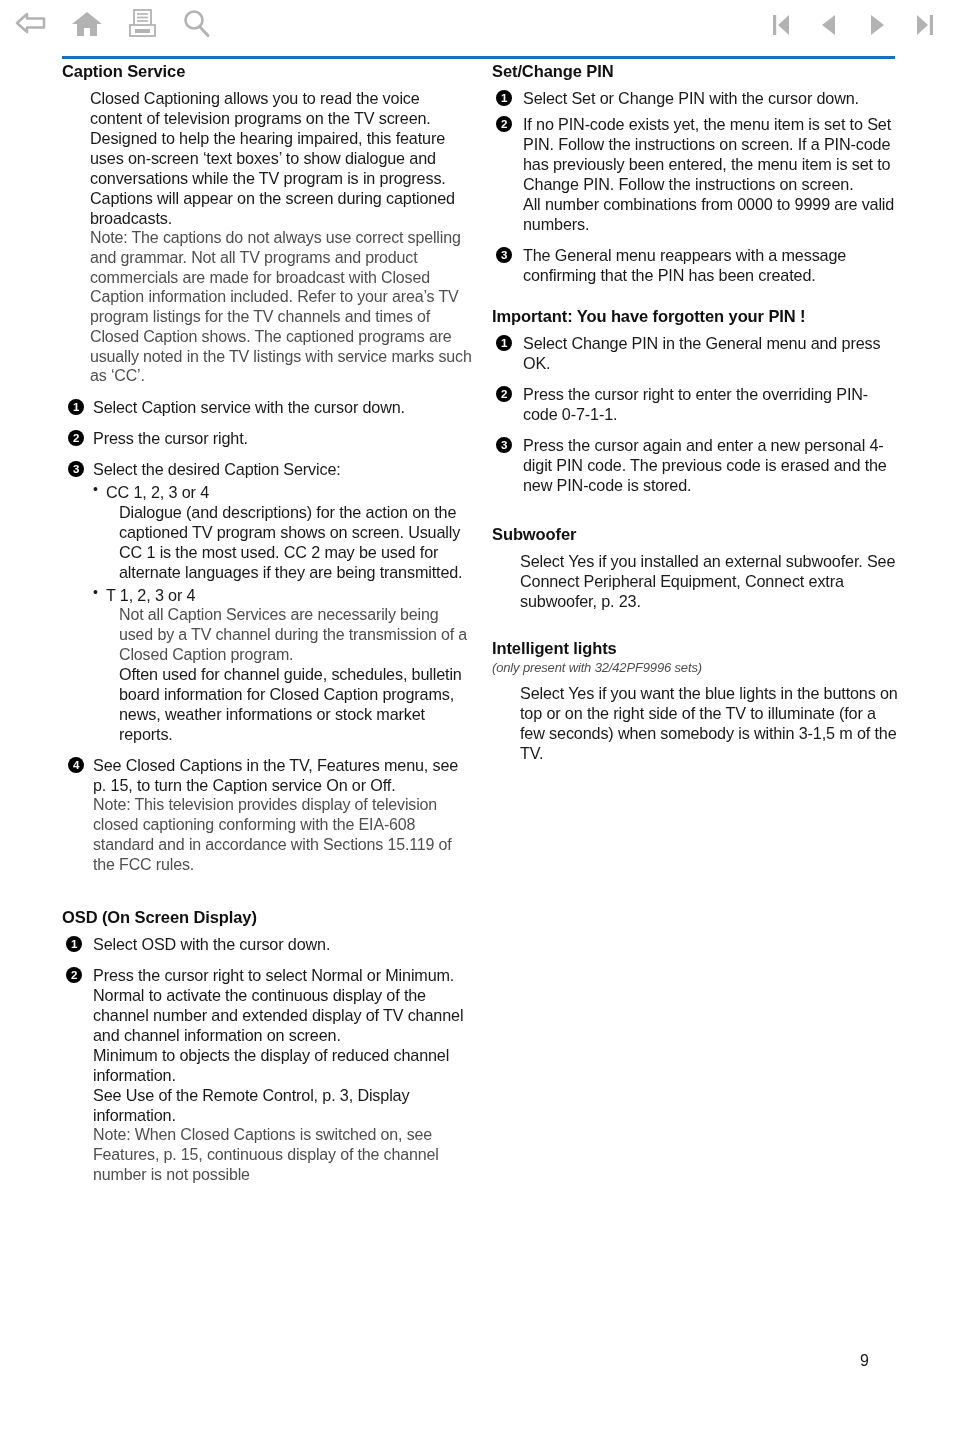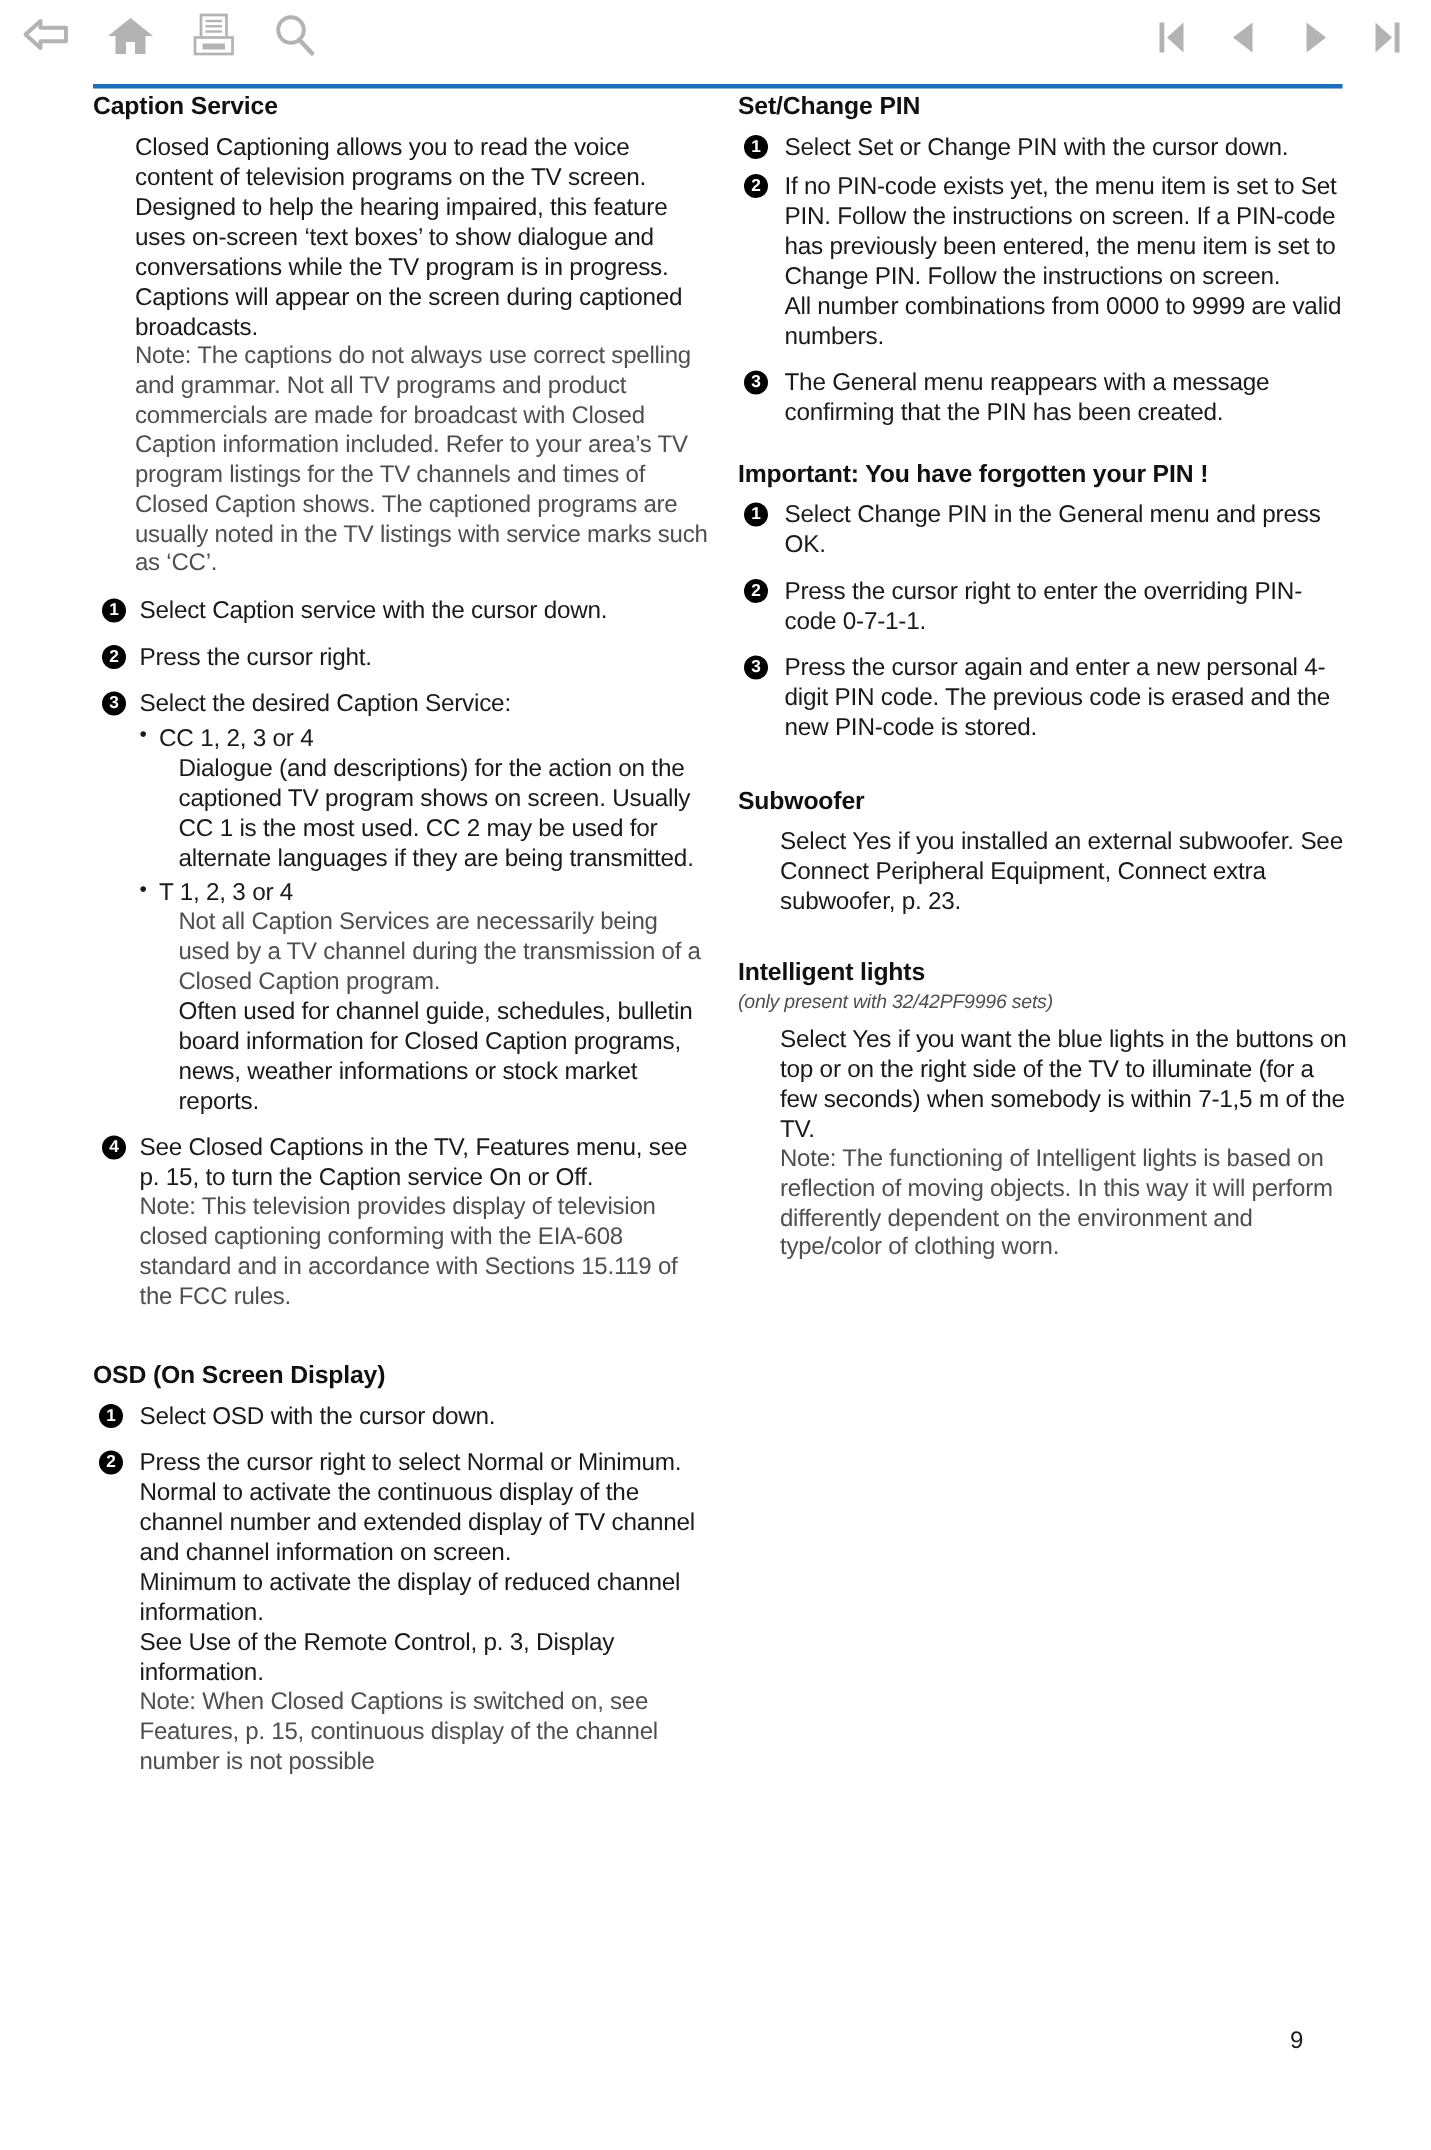--- a/index.html
+++ b/index.html
@@ -270,21 +270,21 @@
 
     <div class="step tight">
       <span class="num">1</span>
       <span>Select </span><b>OSD</b><span> with the cursor down.</span>
     </div>
 
     <div class="step">
       <span class="num">2</span>
       <span>Press the cursor right to select </span><b>Normal</b><span> or </span><b>Minimum</b><span>.</span>
       <div><b>Normal</b><span> to activate the continuous display of the channel number and extended display of TV channel and channel information on screen.</span></div>
-      <div><b>Minimum</b><span> to activate the display of reduced channel information.</span></div>
+      <div><b>Minimum</b><span> to objects the display of reduced channel information.</span></div>
       <div>See Use of the Remote Control, p. 3, Display information.</div>
       <div class="note">Note: When Closed Captions is switched on, see Features, p. 15, continuous display of the channel number is not possible</div>
     </div>
 
   </div>
 
   <div class="col" id="col-right">
 
     <h2 class="sec-head">Set/Change PIN</h2>
 
@@ -322,21 +322,20 @@
     </div>
 
     <h2 class="sec-head spaced" style="margin-top:30px;">Subwoofer</h2>
 
     <p class="indent"><span>Select </span><b>Yes</b><span> if you installed an external subwoofer. See Connect Peripheral Equipment, Connect extra subwoofer, p. 23.</span></p>
 
     <h2 class="sec-head spaced" style="margin-top:28px; margin-bottom:2px;">Intelligent lights</h2>
 
     <p class="subhead-it">(only present with 32/42PF9996 sets)</p>
 
-    <p class="indent"><span>Select </span><b>Yes</b><span> if you want the blue lights in the buttons on top or on the right side of the TV to illuminate (for a few seconds) when somebody is within 7-1,5 m of the TV.</span></p>
-
-    <p class="indent note">Note: The functioning of Intelligent lights is based on reflection of moving objects. In this way it will perform differently dependent on the environment and type/color of clothing worn.</p>
+    <p class="indent"><span>Select </span><b>Yes</b><span> if you want the blue lights in the buttons on top or on the right side of the TV to illuminate (for a few seconds) when somebody is within 3-1,5 m of the TV.</span></p>
+
 
   </div>
 
 </div>
 
 <div id="page-number">9</div>
 
 </body></html>

